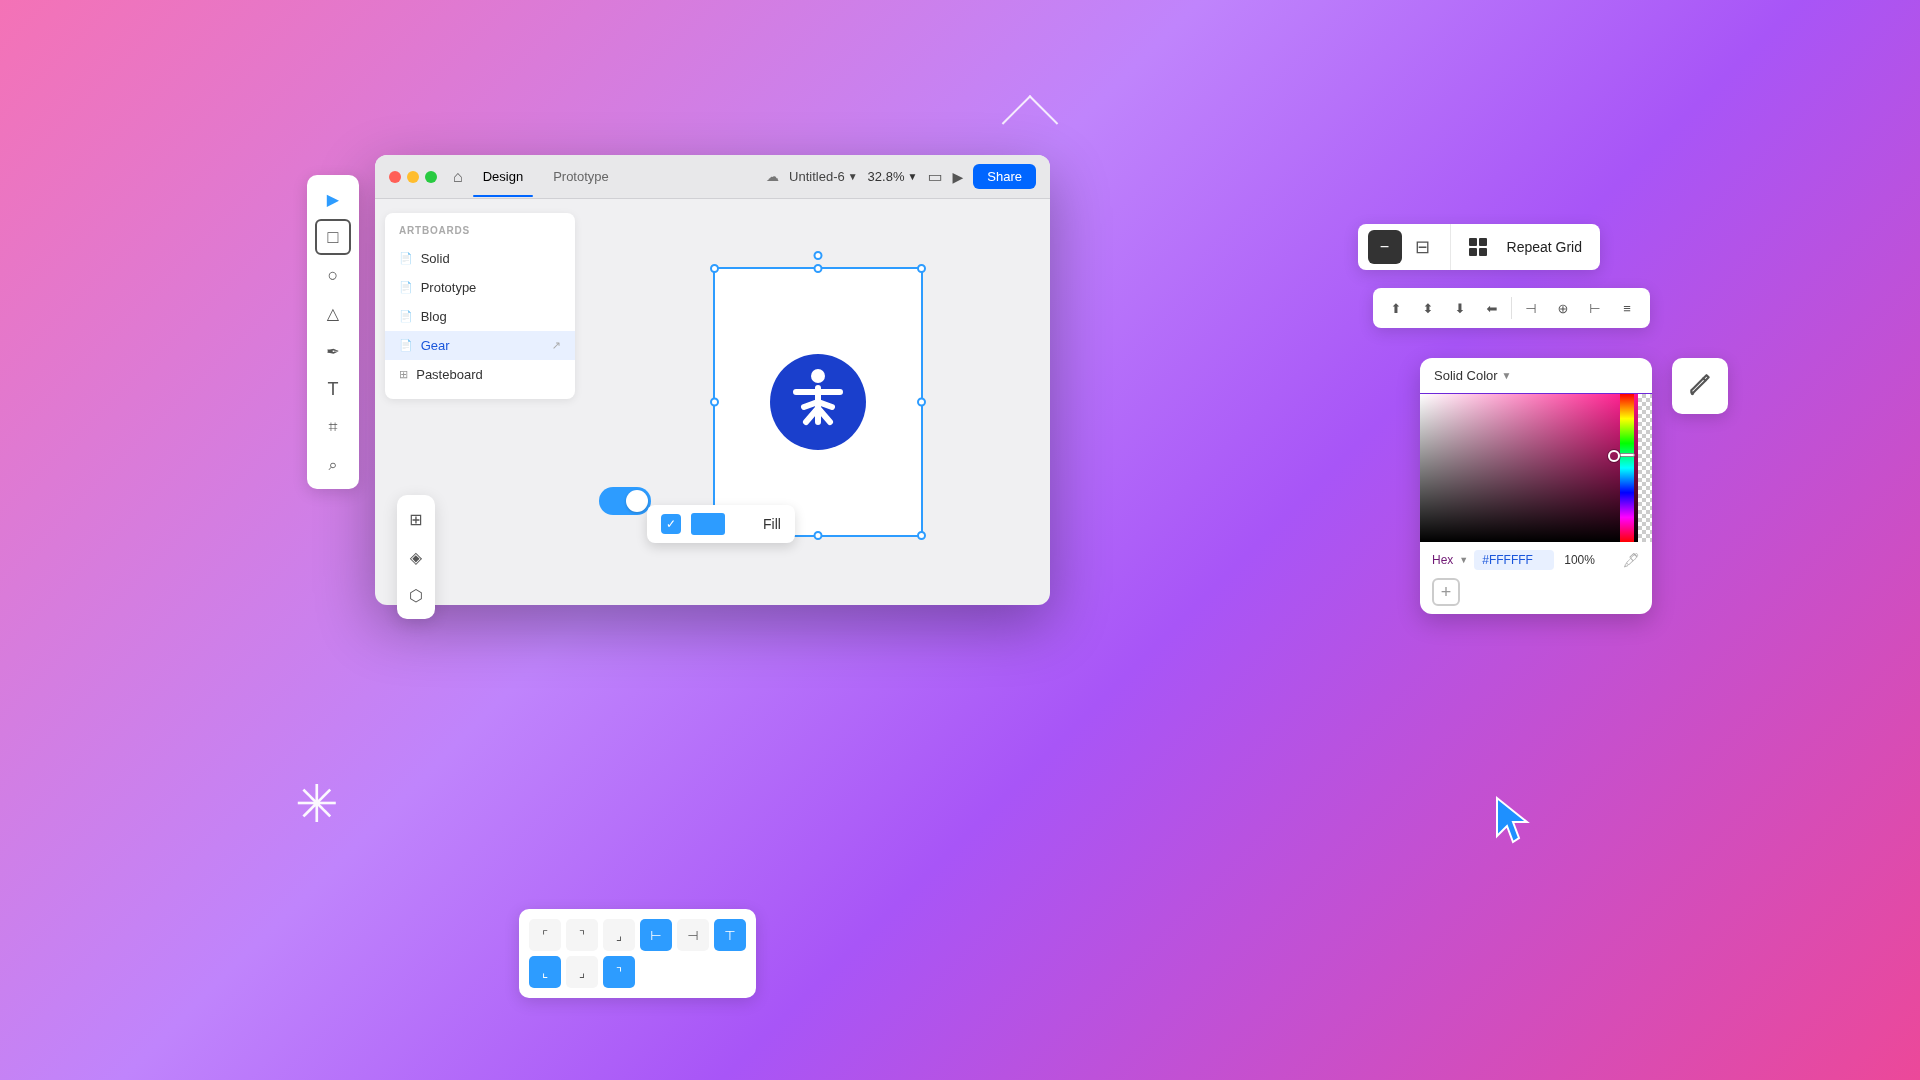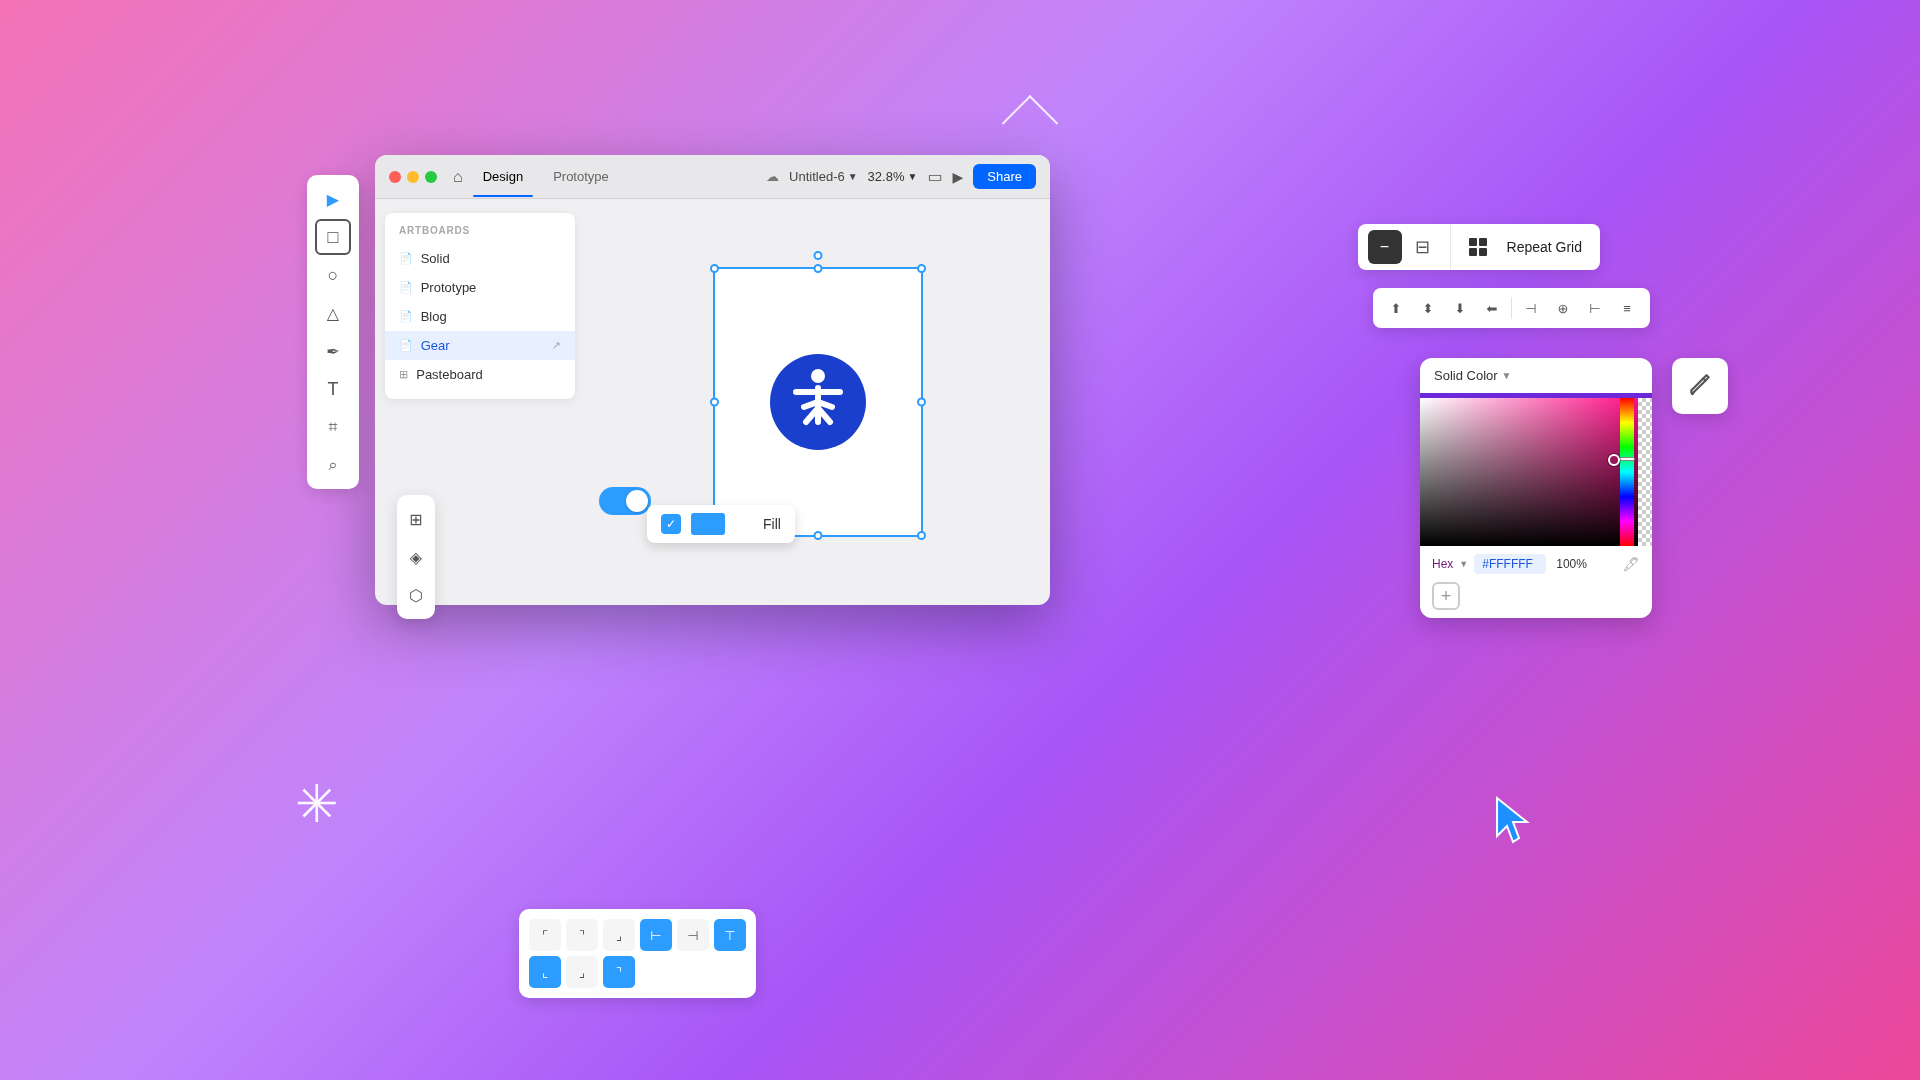--- a/index.html
+++ b/index.html
@@ -157,21 +157,21 @@
   <div style="width:30px;height:30px;display:flex;align-items:center;justify-content:center;border-radius:4px;cursor:pointer;font-size:13px;color:#555;">⬅</div>
   <div style="width:1px;height:22px;background:#e0e0e0;margin:0 2px;"></div>
   <div style="width:30px;height:30px;display:flex;align-items:center;justify-content:center;border-radius:4px;cursor:pointer;font-size:13px;color:#555;">⊣</div>
   <div style="width:30px;height:30px;display:flex;align-items:center;justify-content:center;border-radius:4px;cursor:pointer;font-size:13px;color:#555;">⊕</div>
   <div style="width:30px;height:30px;display:flex;align-items:center;justify-content:center;border-radius:4px;cursor:pointer;font-size:13px;color:#555;">⊢</div>
   <div style="width:30px;height:30px;display:flex;align-items:center;justify-content:center;border-radius:4px;cursor:pointer;font-size:13px;color:#555;">≡</div>
 </div>
 
 <div style="position:absolute;right:268px;top:358px;width:232px;background:white;border-radius:12px;box-shadow:0 8px 24px rgba(0,0,0,0.2);overflow:hidden;z-index:8;">
 
-  <div style="display:flex;align-items:center;padding:10px 14px;gap:6px;font-size:13px;font-weight:500;color:#333;border-bottom:5px solid #6d28d9;">
+  <div style="display:flex;align-items:center;padding:10px 14px;gap:6px;font-size:13px;font-weight:500;color:#333;border-bottom:1px solid #6d28d9;">
     <div style="display:flex;align-items:center;gap:4px;cursor:pointer;">
       <span>Solid Color</span>
       <span style="font-size:10px;color:#888;">▼</span>
     </div>
   </div>
 
   <div style="position:relative;width:100%;height:148px;cursor:crosshair;overflow:hidden;">
     <div style="position:absolute;inset:0;background:linear-gradient(to right, white, #ff0080);"></div>
     <div style="position:absolute;inset:0;background:linear-gradient(to bottom, transparent, black);"></div>
 
@@ -180,21 +180,21 @@
     </div>
 
     <div style="position:absolute;right:0;top:0;width:14px;height:148px;background:repeating-conic-gradient(#ccc 0% 25%,white 0% 50%) 0 0/8px 8px;cursor:pointer;"></div>
 
     <div style="position:absolute;right:38px;top:42%;width:12px;height:12px;border:2px solid white;border-radius:50%;box-shadow:0 0 0 1px rgba(0,0,0,0.3);transform:translate(50%,-50%);"></div>
   </div>
 
   <div style="display:flex;align-items:center;padding:8px 12px;gap:6px;">
     <span style="font-size:12px;color:#701a75;">Hex</span>
     <span style="font-size:9px;color:#888;cursor:pointer;">▼</span>
-    <input type="text" style="background: rgb(232, 240, 255); border: none; border-radius: 4px; padding: 3px 8px; font-size: 12px; width: 72px; color: rgb(26, 86, 219); font-weight: 500; outline: none;" value="#FFFFFF">
+    <input type="text" style="background: rgb(232, 240, 255); border: none; border-radius: 4px; padding: 3px 8px; font-size: 12px; width: 80px; color: rgb(26, 86, 219); font-weight: 500; outline: none;" value="#FFFFFF">
     <span style="font-size:12px;color:#333;margin-left:4px;">100%</span>
     <span style="font-size:14px;color:#aaa;cursor:pointer;margin-left:auto;">🖋</span>
   </div>
 
   <div style="margin:0 12px 8px;width:28px;height:28px;border:2px solid #ccc;border-radius:6px;display:flex;align-items:center;justify-content:center;font-size:18px;color:#999;cursor:pointer;line-height:1;">+</div>
 </div>
 
 <div style="position:absolute;right:192px;top:358px;width:56px;height:56px;background:white;border-radius:10px;box-shadow:0 4px 16px rgba(0,0,0,0.16);display:flex;align-items:center;justify-content:center;cursor:pointer;z-index:8;">
   <svg width="26" height="26" viewBox="0 0 24 24" fill="none" stroke="#555" stroke-width="2" stroke-linecap="round" stroke-linejoin="round">
     <path d="M20 4l-4 4-8 8-2 2-2 0 0-2 2-2 8-8 4-4z"></path>

